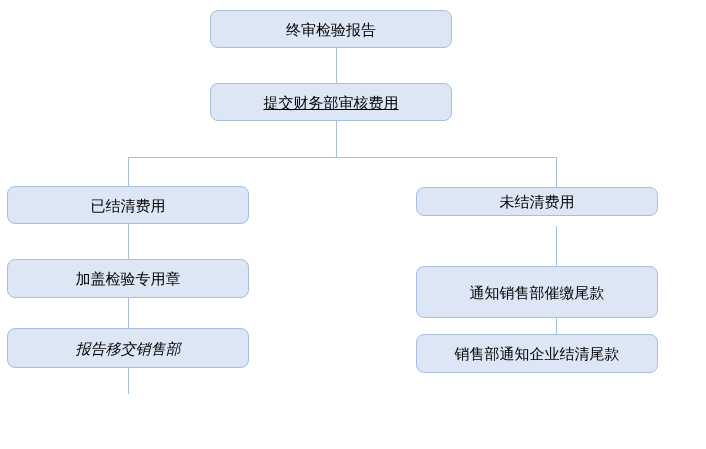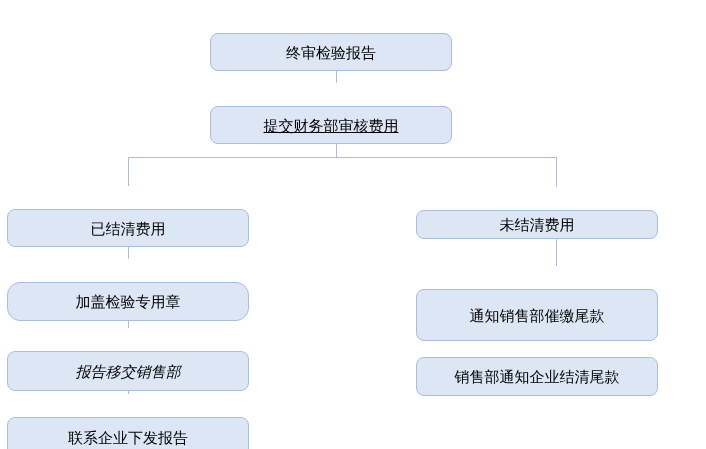--- a/index.html
+++ b/index.html
@@ -28,35 +28,34 @@
     width: 242px;
     height: 38px;
     background: var(--node-fill);
     border: 1px solid var(--node-border);
     border-radius: 8px;
     color: var(--text);
     font-size: 15px;
     line-height: 1;
     text-align: center;
     white-space: nowrap;
-    margin-top: 23px;
   }
   .edge {
     position: absolute;
     background: var(--connector);
   }
   .edge.v { width: 1px; }
   .edge.h { height: 1px; }
 
   
   #n1 { left: 210px; top: 10px;  }
   #n2 { left: 210px; top: 83px; text-decoration: underline;  }
   #n3 { left: 7px;   top: 186px; }
   #n4 { left: 416px; top: 187px; height: 29px; }
-  #n5 { left: 7px;   top: 259px; height: 39px; border-radius: 13px; }
+  #n5 { left: 7px;   top: 259px; height: 39px; }
   #n6 { left: 416px; top: 266px; height: 52px; }
   #n7 { left: 7px;   top: 328px; height: 40px; font-style: italic; }
   #n8 { left: 416px; top: 334px; height: 39px; }
   #n9 { left: 7px;   top: 394px; height: 40px; }
 
   
   #e1 { left: 336px; top: 48px;  height: 35px; }  
   #e2 { left: 336px; top: 121px; height: 36px; }  
   #e3 { left: 128px; top: 157px; width: 429px; }  
   #e4 { left: 128px; top: 157px; height: 29px; }  
@@ -84,15 +83,14 @@
   <div class="edge v" id="e10"></div>
 
   <div class="node" id="n1">终审检验报告</div>
   <div class="node" id="n2">提交财务部审核费用</div>
   <div class="node" id="n3">已结清费用</div>
   <div class="node" id="n4">未结清费用</div>
   <div class="node" id="n5">加盖检验专用章</div>
   <div class="node" id="n6">通知销售部催缴尾款</div>
   <div class="node" id="n7">报告移交销售部</div>
   <div class="node" id="n8">销售部通知企业结清尾款</div>
-  <div class="node" id="n9">联系企业下发报告</div>
 
 </div>
 
 </body></html>

